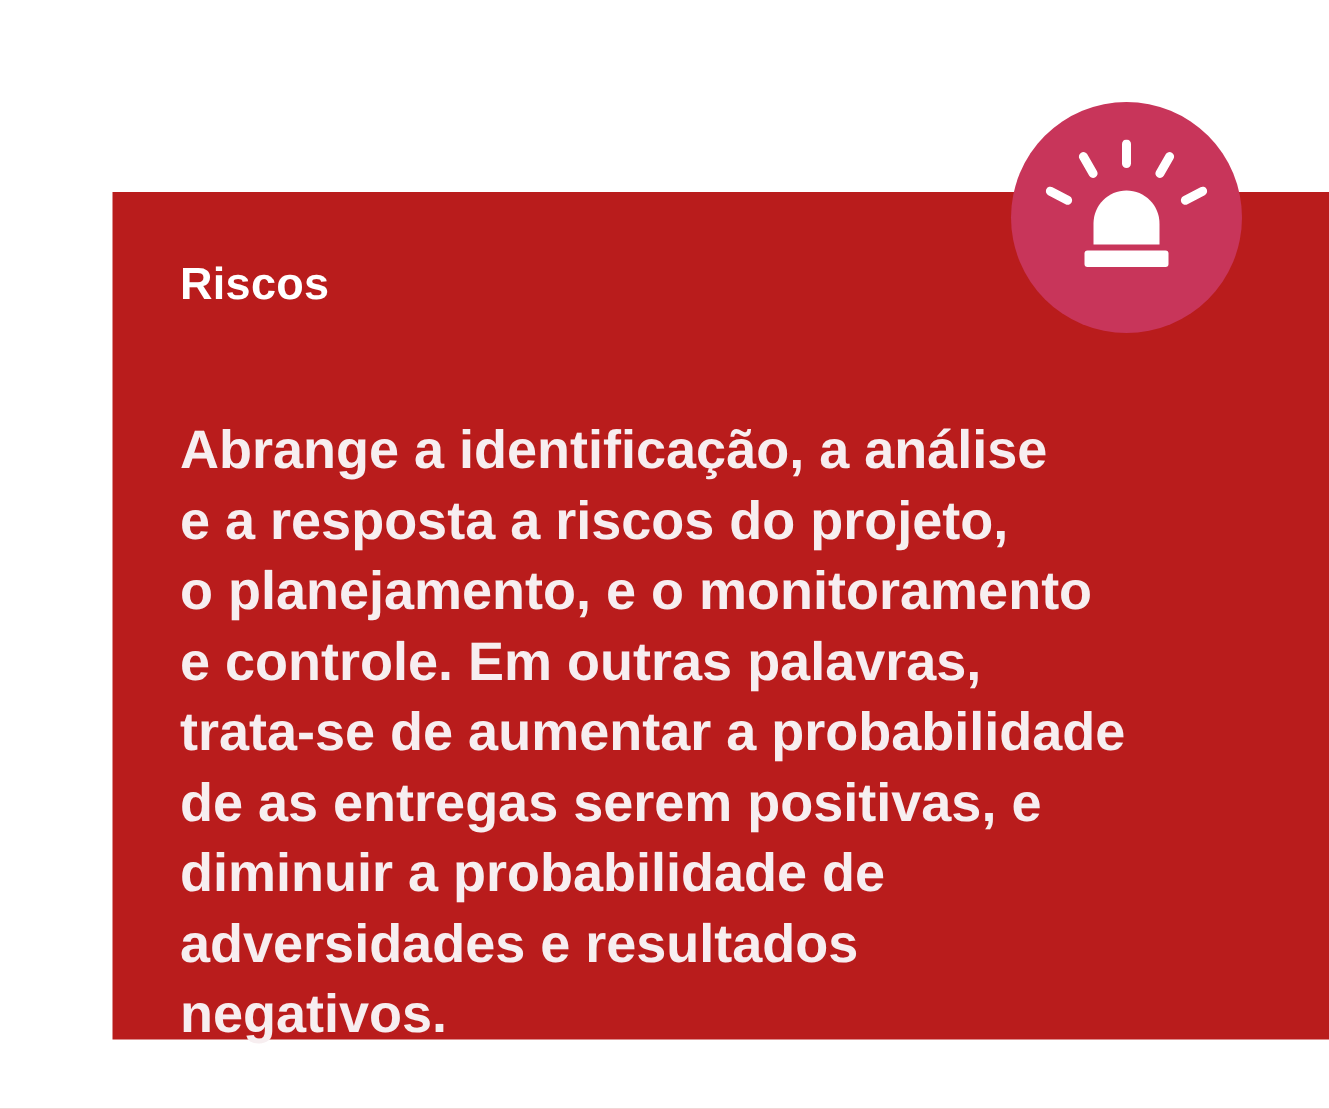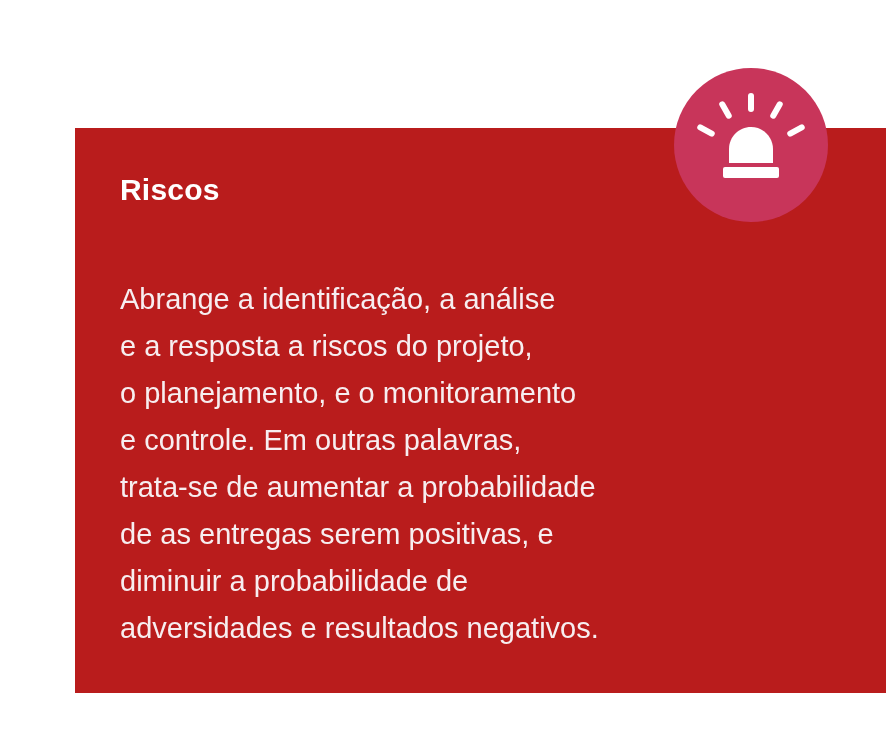--- a/index.html
+++ b/index.html
@@ -59,23 +59,23 @@
     letter-spacing: 0.2px;
     line-height: 1.1;
   }
 
   #card-body {
     position: absolute;
     left: 45px;
     top: 148px;
     width: 640px;
     color: #f7eef0;
-    font-size: 29px;
+    font-size: 36px;
     line-height: 47px;
-    font-weight: 400;
+    font-weight: 700;
     white-space: pre-line;
   }
 </style>
 </head>
 <body>
 
 <div id="slide">
 
   <div id="card">
 

